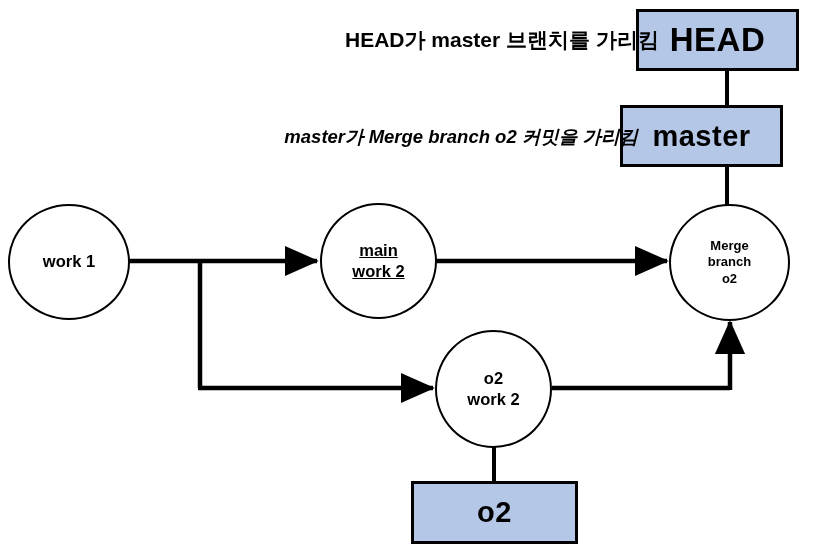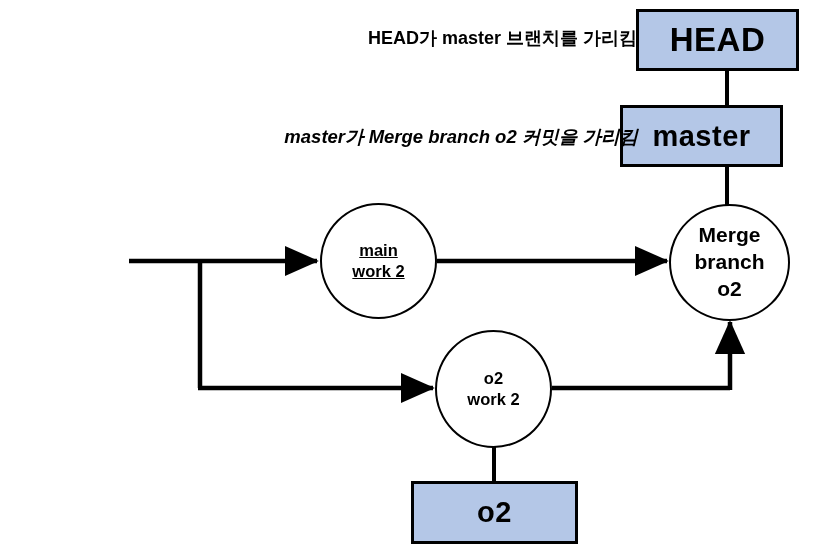--- a/index.html
+++ b/index.html
@@ -67,35 +67,35 @@
     text-align: center;
     font-size: 16.5px;
     font-weight: bold;
     color: #000000;
     line-height: 1.28;
     white-space: pre-line;
     z-index: 2;
   }
   #commit-work1  { left: 8px;   top: 204px; width: 122px; height: 116px; }
   #commit-main2  { left: 320px; top: 203px; width: 117px; height: 116px; text-decoration: underline; }
-  #commit-merge  { left: 669px; top: 204px; width: 121px; height: 117px; font-size: 21px; }
+  #commit-merge  { left: 669px; top: 204px; width: 121px; height: 117px; font-size: 13px; }
   #commit-o2work { left: 435px; top: 330px; width: 117px; height: 118px; }
 
   
   .caption {
     position: absolute;
     color: #000000;
     font-weight: bold;
     white-space: nowrap;
     text-align: right;
     z-index: 3;
   }
   #caption-head {
     left: 345px; top: 26px; width: 292px;
-    font-size: 18px;
+    font-size: 21px;
   }
   #caption-master {
     left: 255px; top: 124px; width: 383px;
     font-size: 18.5px;
     font-style: italic;
   }
 </style>
 </head>
 <body>
 
@@ -131,20 +131,21 @@
   </div>
 
   <div class="ref-box" id="ref-master">
     <span>master</span>
   </div>
 
   <div class="ref-box" id="ref-o2">
     <span>o2</span>
   </div>
 
+  <div class="commit" id="commit-work1">work 1</div>
 
   <div class="commit" id="commit-main2">main
 work 2</div>
 
   <div class="commit" id="commit-o2work">o2
 work 2</div>
 
   <div class="commit" id="commit-merge">Merge
 branch
 o2</div>

